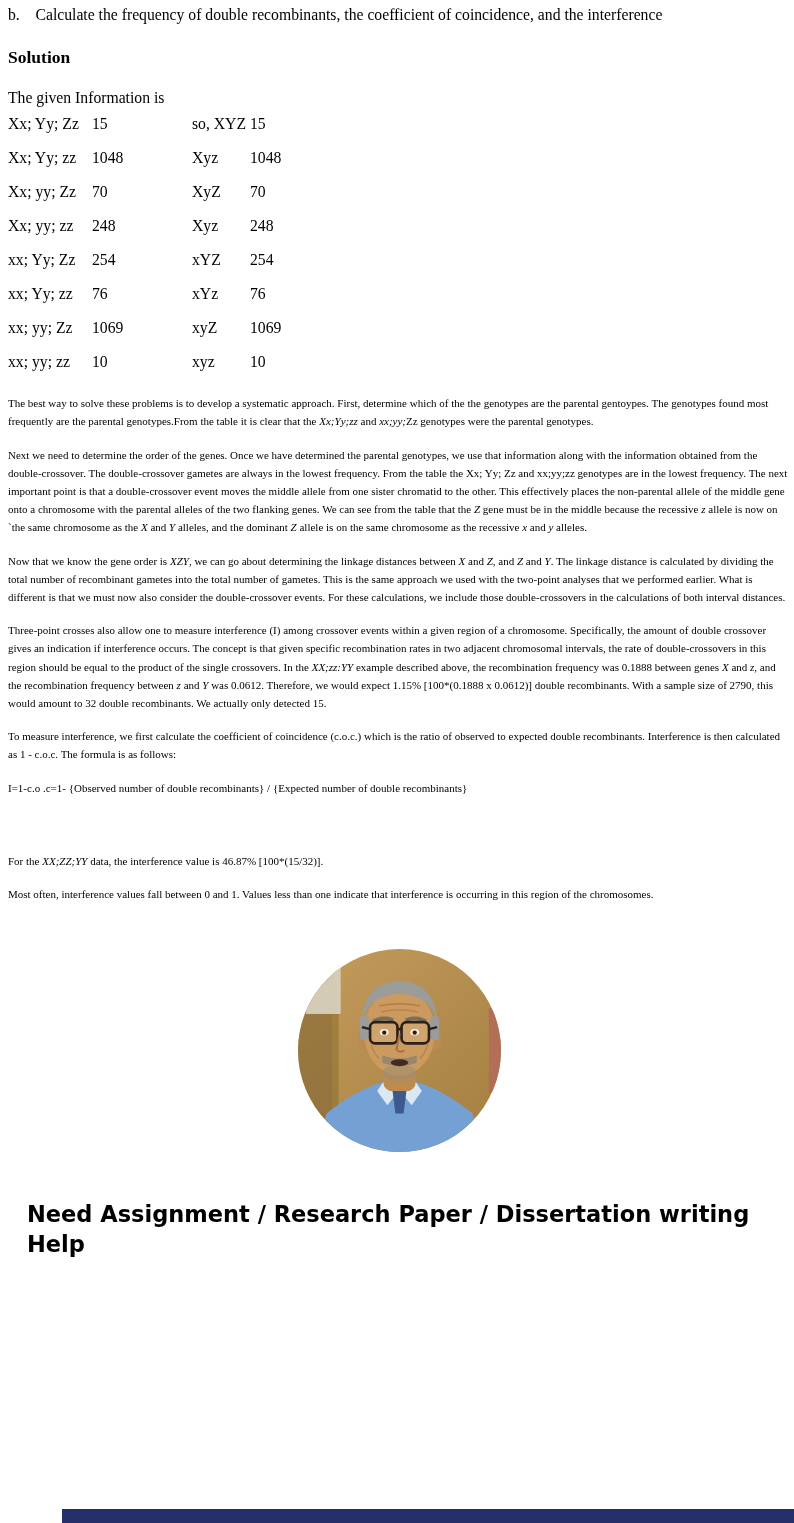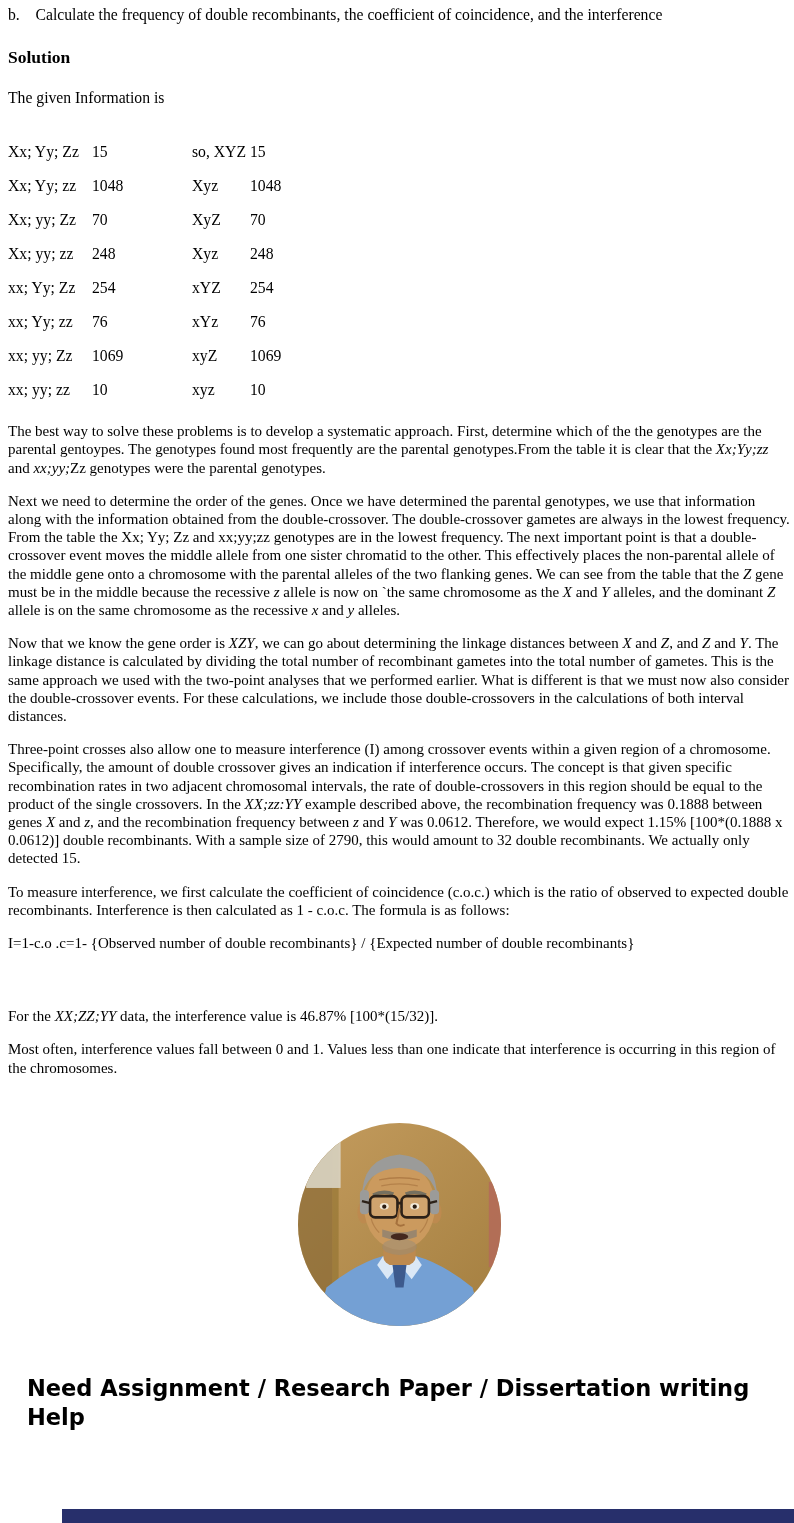--- a/index.html
+++ b/index.html
@@ -16,30 +16,30 @@
   .question {
     font-size:15.7px; line-height:18.2px;
     white-space:pre-wrap;
     margin:0;
   }
   .solution-heading {
     font-size:17.5px; font-weight:bold;
     margin:23px 0 17px 0;
   }
   .intro { font-size:15.7px; margin:21px 0 0 0; }
-  .geno-table { margin-top:28px; }
+  .geno-table { margin-top:0; }
   .geno-row {
     display:grid;
     grid-template-columns:84px 100px 58px auto;
     align-items:center;
     height:34px;
     font-size:15.7px;
   }
   p.body-para {
-    font-size:15px; line-height:18.2px;
+    font-size:11px; line-height:18.2px;
     margin:15px 0 0 0;
     text-align:left;
   }
   .gap { height:40px; }
   .avatar-wrap {
     width:203px; height:203px;
     margin:46px auto 0 auto;
     border-radius:50%;
     overflow:hidden;
   }

